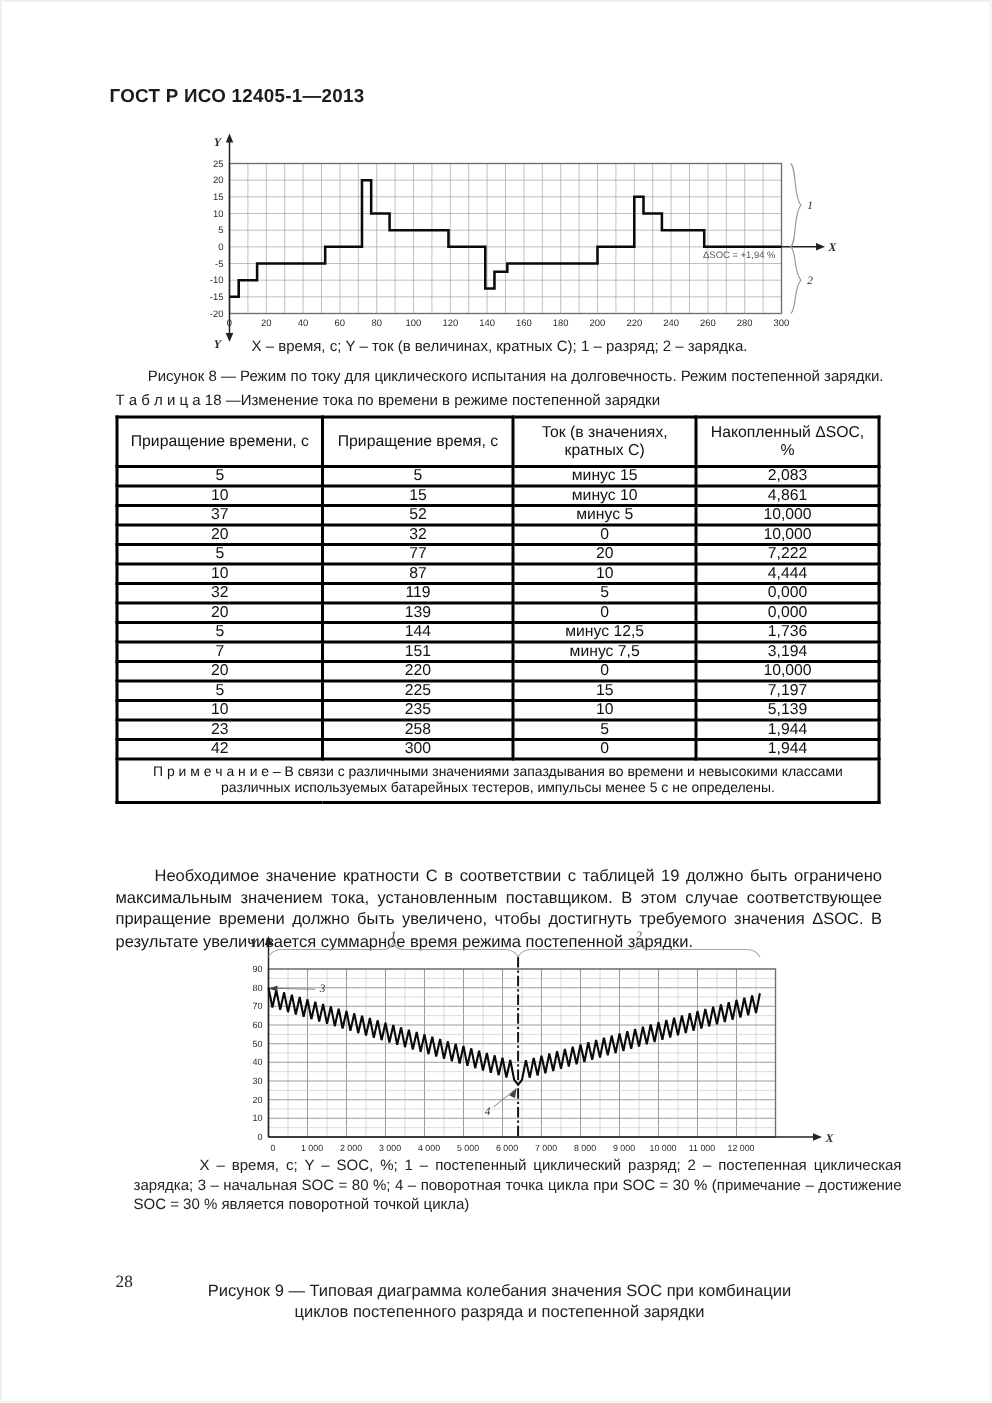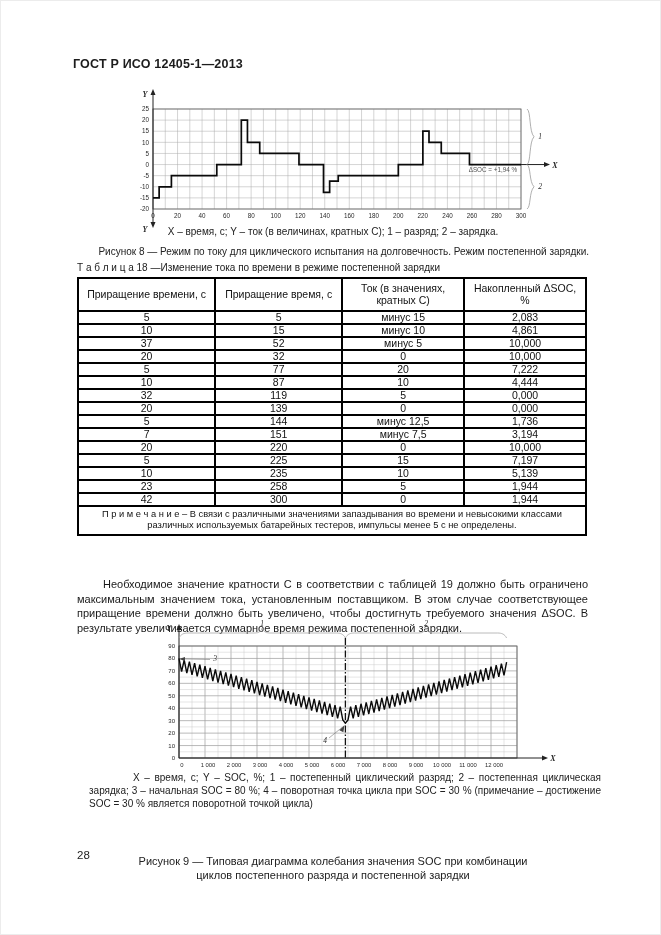--- a/index.html
+++ b/index.html
@@ -11,21 +11,21 @@
   .cap8{position:absolute;left:76px;top:225px;width:512px;text-align:center;font-size:10px;color:#222;}
   .fig8t{position:absolute;left:76px;top:245px;width:512px;text-align:right;font-size:10px;color:#222;}
   .t18h{position:absolute;left:76px;top:261px;width:512px;font-size:10px;color:#1a1a1a;}
   table.t18{position:absolute;left:76px;top:276px;width:510px;border-collapse:collapse;table-layout:fixed;font-size:10.5px;color:#111;padding-left:16px;}
   table.t18 th{border:2px solid #000;font-weight:normal;text-align:center;vertical-align:middle;padding:3px 3px;line-height:1.18;}
   table.t18 td{border:2px solid #000;text-align:center;vertical-align:middle;padding:0 2px;height:11px;line-height:11px;}
   table.t18 td.note{font-size:9.3px;line-height:1.25;padding:2px 8px;height:auto;text-align:center;}
   .para{position:absolute;left:76px;top:529px;width:511px;font-size:11px;line-height:14.6px;text-align:justify;text-indent:26px;color:#1a1a1a;margin-top:47px;}
   .cap9{position:absolute;left:88px;top:770px;width:512px;font-size:10px;line-height:13px;text-align:justify;text-indent:44px;color:#222;}
   .fig9t{position:absolute;left:76px;top:854px;width:512px;text-align:center;font-size:11px;line-height:13.5px;color:#222;}
-  .pgnum{position:absolute;left:76px;top:848px;font-size:11.5px;color:#222;}
+  .pgnum{position:absolute;left:76px;top:848px;font-size:11.5px;color:#222;font-family:Liberation Serif, serif;}
 </style>
 </head>
 <body>
 
 <div class="page">
 
   <div class="hdr">ГОСТ Р ИСО 12405-1—2013</div>
 
   <div class="chart" style="left:118px;top:84px;width:450px;height:150px">
     <svg id="chart1-svg" width="450" height="150" viewBox="0 0 450 150">

